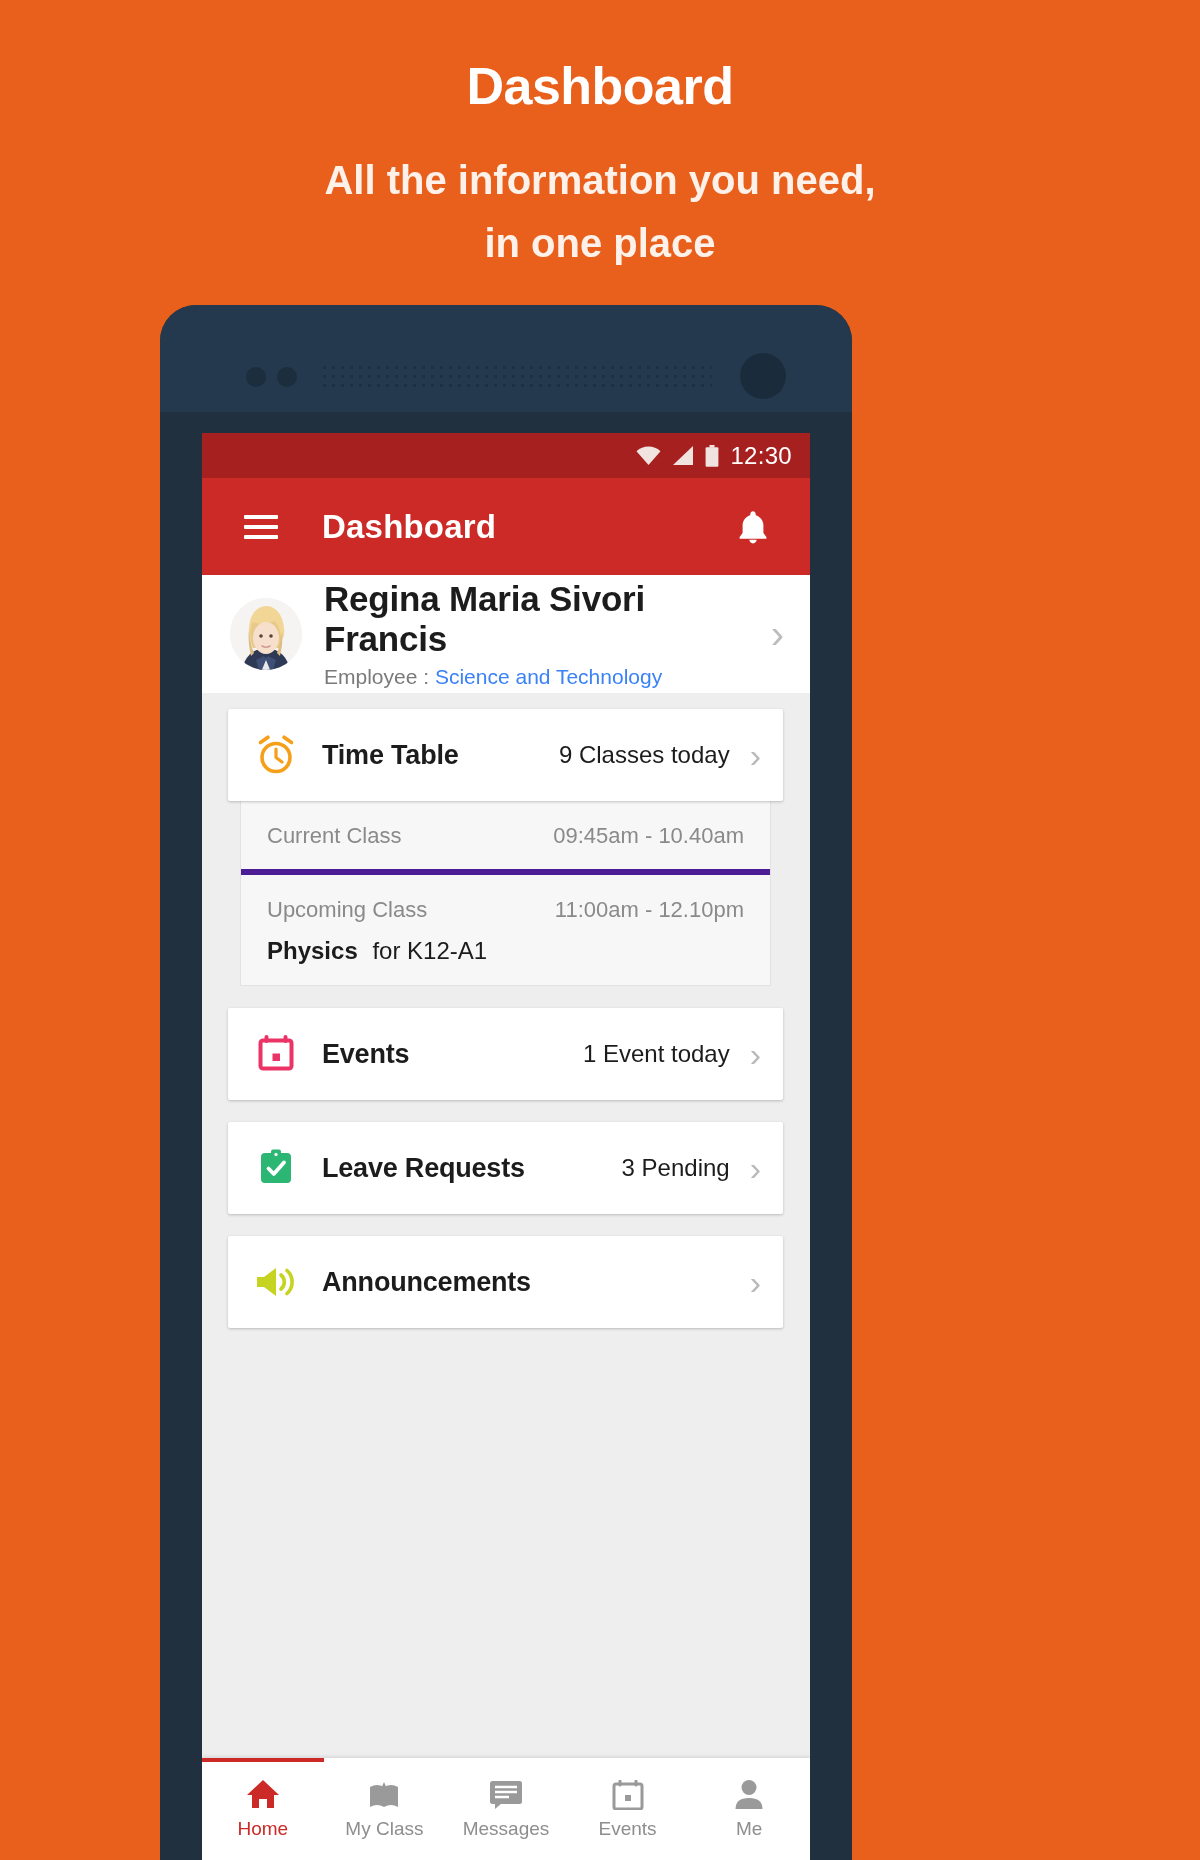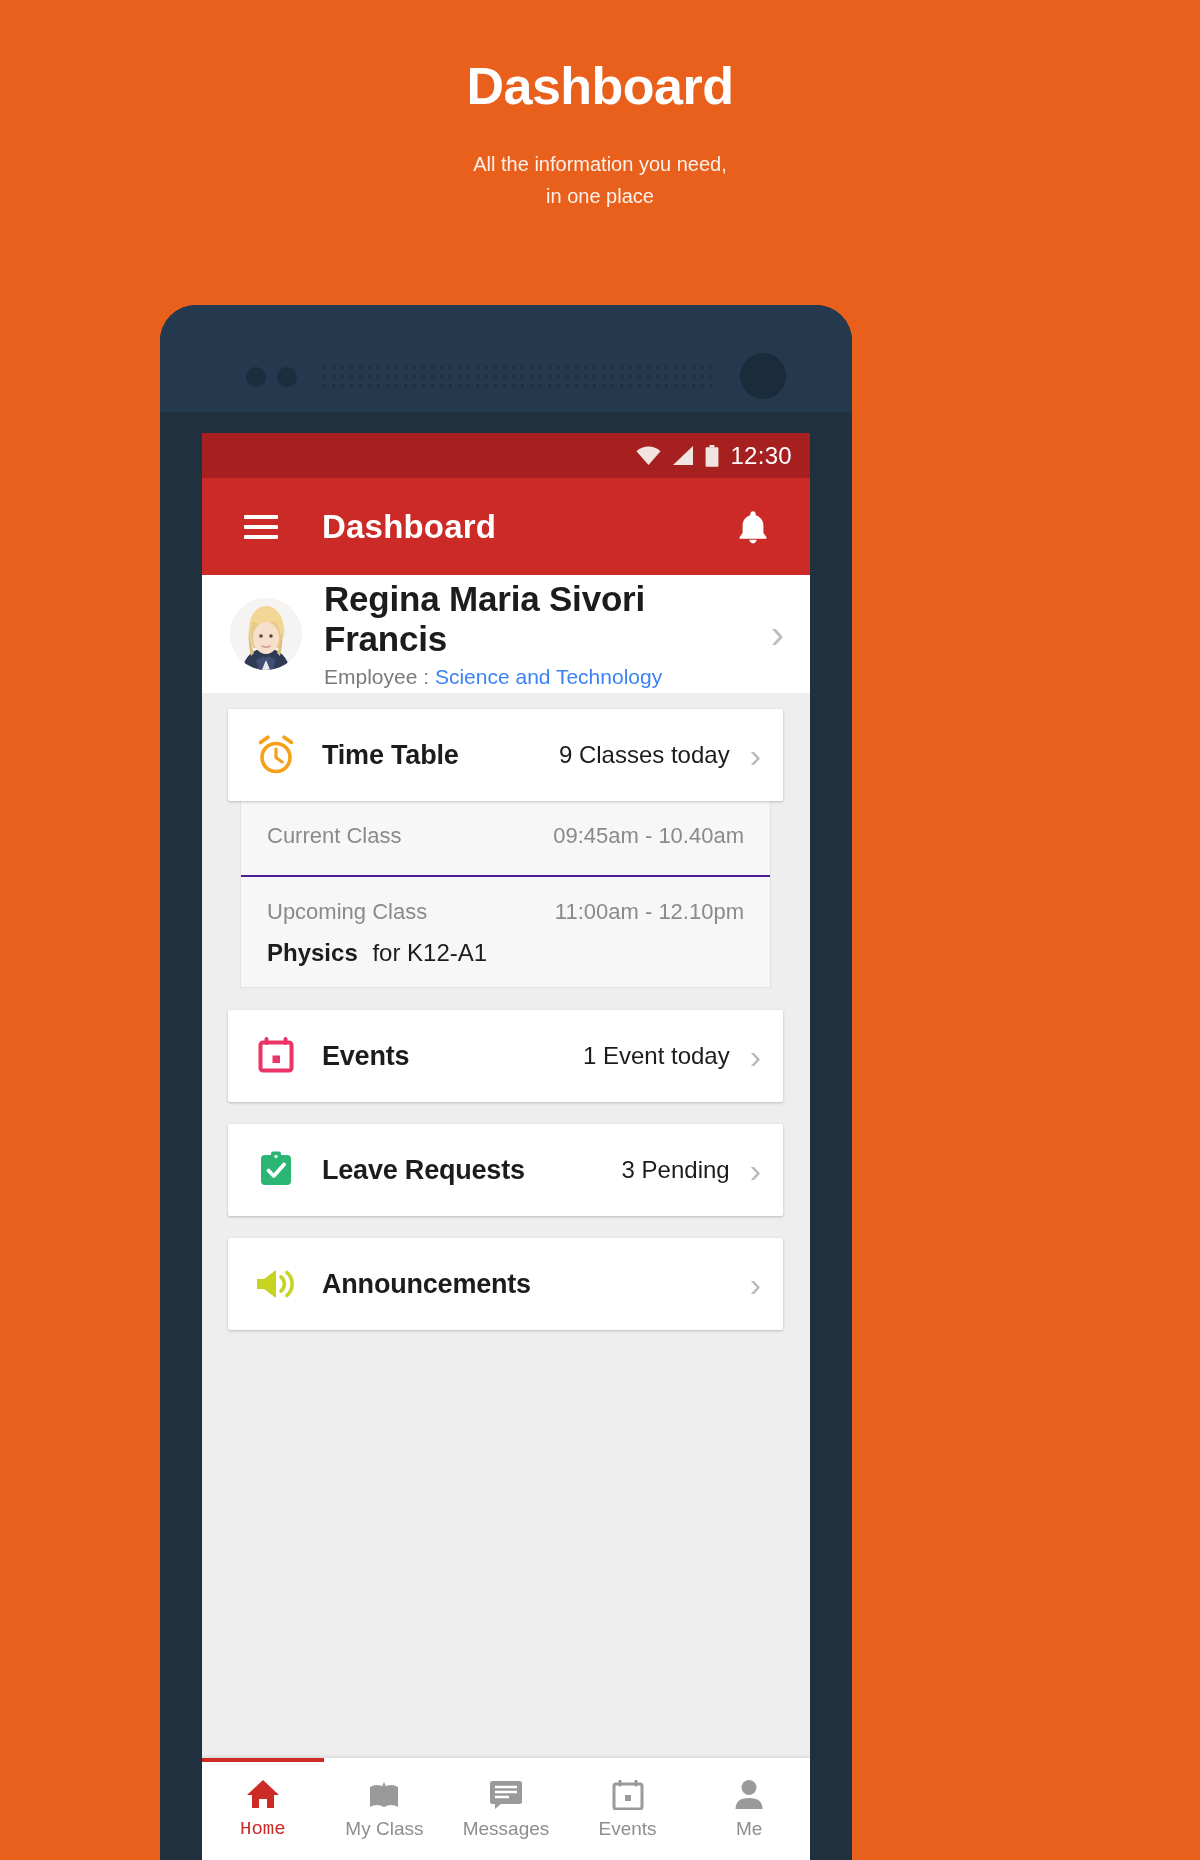--- a/index.html
+++ b/index.html
@@ -13,21 +13,21 @@
   
   .promo {
     position:absolute; top:0; left:0; width:1200px; height:300px;
     text-align:center; color:#ffffff;
   }
   .promo-title {
     font-size:52px; font-weight:bold; letter-spacing:-0.5px;
     padding-top:58px; line-height:1.1;
   }
   .promo-sub {
-    font-size:20px; font-weight:400; line-height:1.58; padding-top:34px;
+    font-size:40px; font-weight:700; line-height:1.58; padding-top:34px;
     color:#fdf1ea;
   }
   .promo-sub .l2 { display:block; }
 
   
   .device {
     position:absolute; left:160px; top:305px;
     width:692px; height:1555px;
     background:#20303F;
     border-radius:36px 36px 0 0;
@@ -119,40 +119,40 @@
   .card .ic { width:44px; flex:0 0 44px; display:flex; align-items:center; justify-content:center;}
   .card .lbl { font-size:27px; font-weight:bold; color:#1C1C1C; margin-left:24px; flex:1; letter-spacing:-0.2px;}
   .card .val { font-size:24px; color:#1C1C1C; margin-right:20px; }
   .card .arw { color:#B9B9B9; font-size:34px; font-weight:300; line-height:1; }
 
   
   .tt-detail {
     margin:0 38px; background:#F7F7F7; border:1px solid #E2E2E2; border-top:none;
   }
   .tt-row { padding:22px 26px 20px 26px; }
-  .tt-row + .tt-row { border-top:2px solid #4c1d95;margin-top:6px; }
+  .tt-row + .tt-row { border-top:6px solid #4c1d95; }
   .tt-line1 { display:flex; justify-content:space-between; align-items:flex-start; }
   .tt-kind { font-size:22px; color:#8A8A8A; }
   .tt-time { font-size:22px; color:#8A8A8A; }
   .tt-line2 { margin-top:14px; font-size:24px; color:#1C1C1C; }
   .tt-line2 b { font-weight:bold; }
   .tt-line2 span { margin-left:8px; }
   .spacer-22 { height:22px; }
 
   
   .bottomnav {
     position:absolute; left:0; bottom:0; width:608px; height:102px;
     background:#ffffff; display:flex; box-shadow:0 -1px 4px rgba(0,0,0,.12);
   }
   .nav-item {
     flex:1; display:flex; flex-direction:column; align-items:center;
     justify-content:center; gap:8px; position:relative;
   }
   .nav-item .nlbl { font-size:19px; color:#8E8E8E; }
-  .nav-item.active .nlbl { color:#CC2A26;font-family:Liberation Mono, monospace; }
+  .nav-item.active .nlbl { color:#CC2A26; }
   .nav-item .nic { height:32px; display:flex; align-items:flex-end; }
   .nav-indicator {
     position:absolute; left:0; top:0; width:122px; height:4px; background:#CC2A26;
   }
 </style>
 </head>
 <body>
 
 <div class="promo">
   <div class="promo-title">Dashboard</div>

